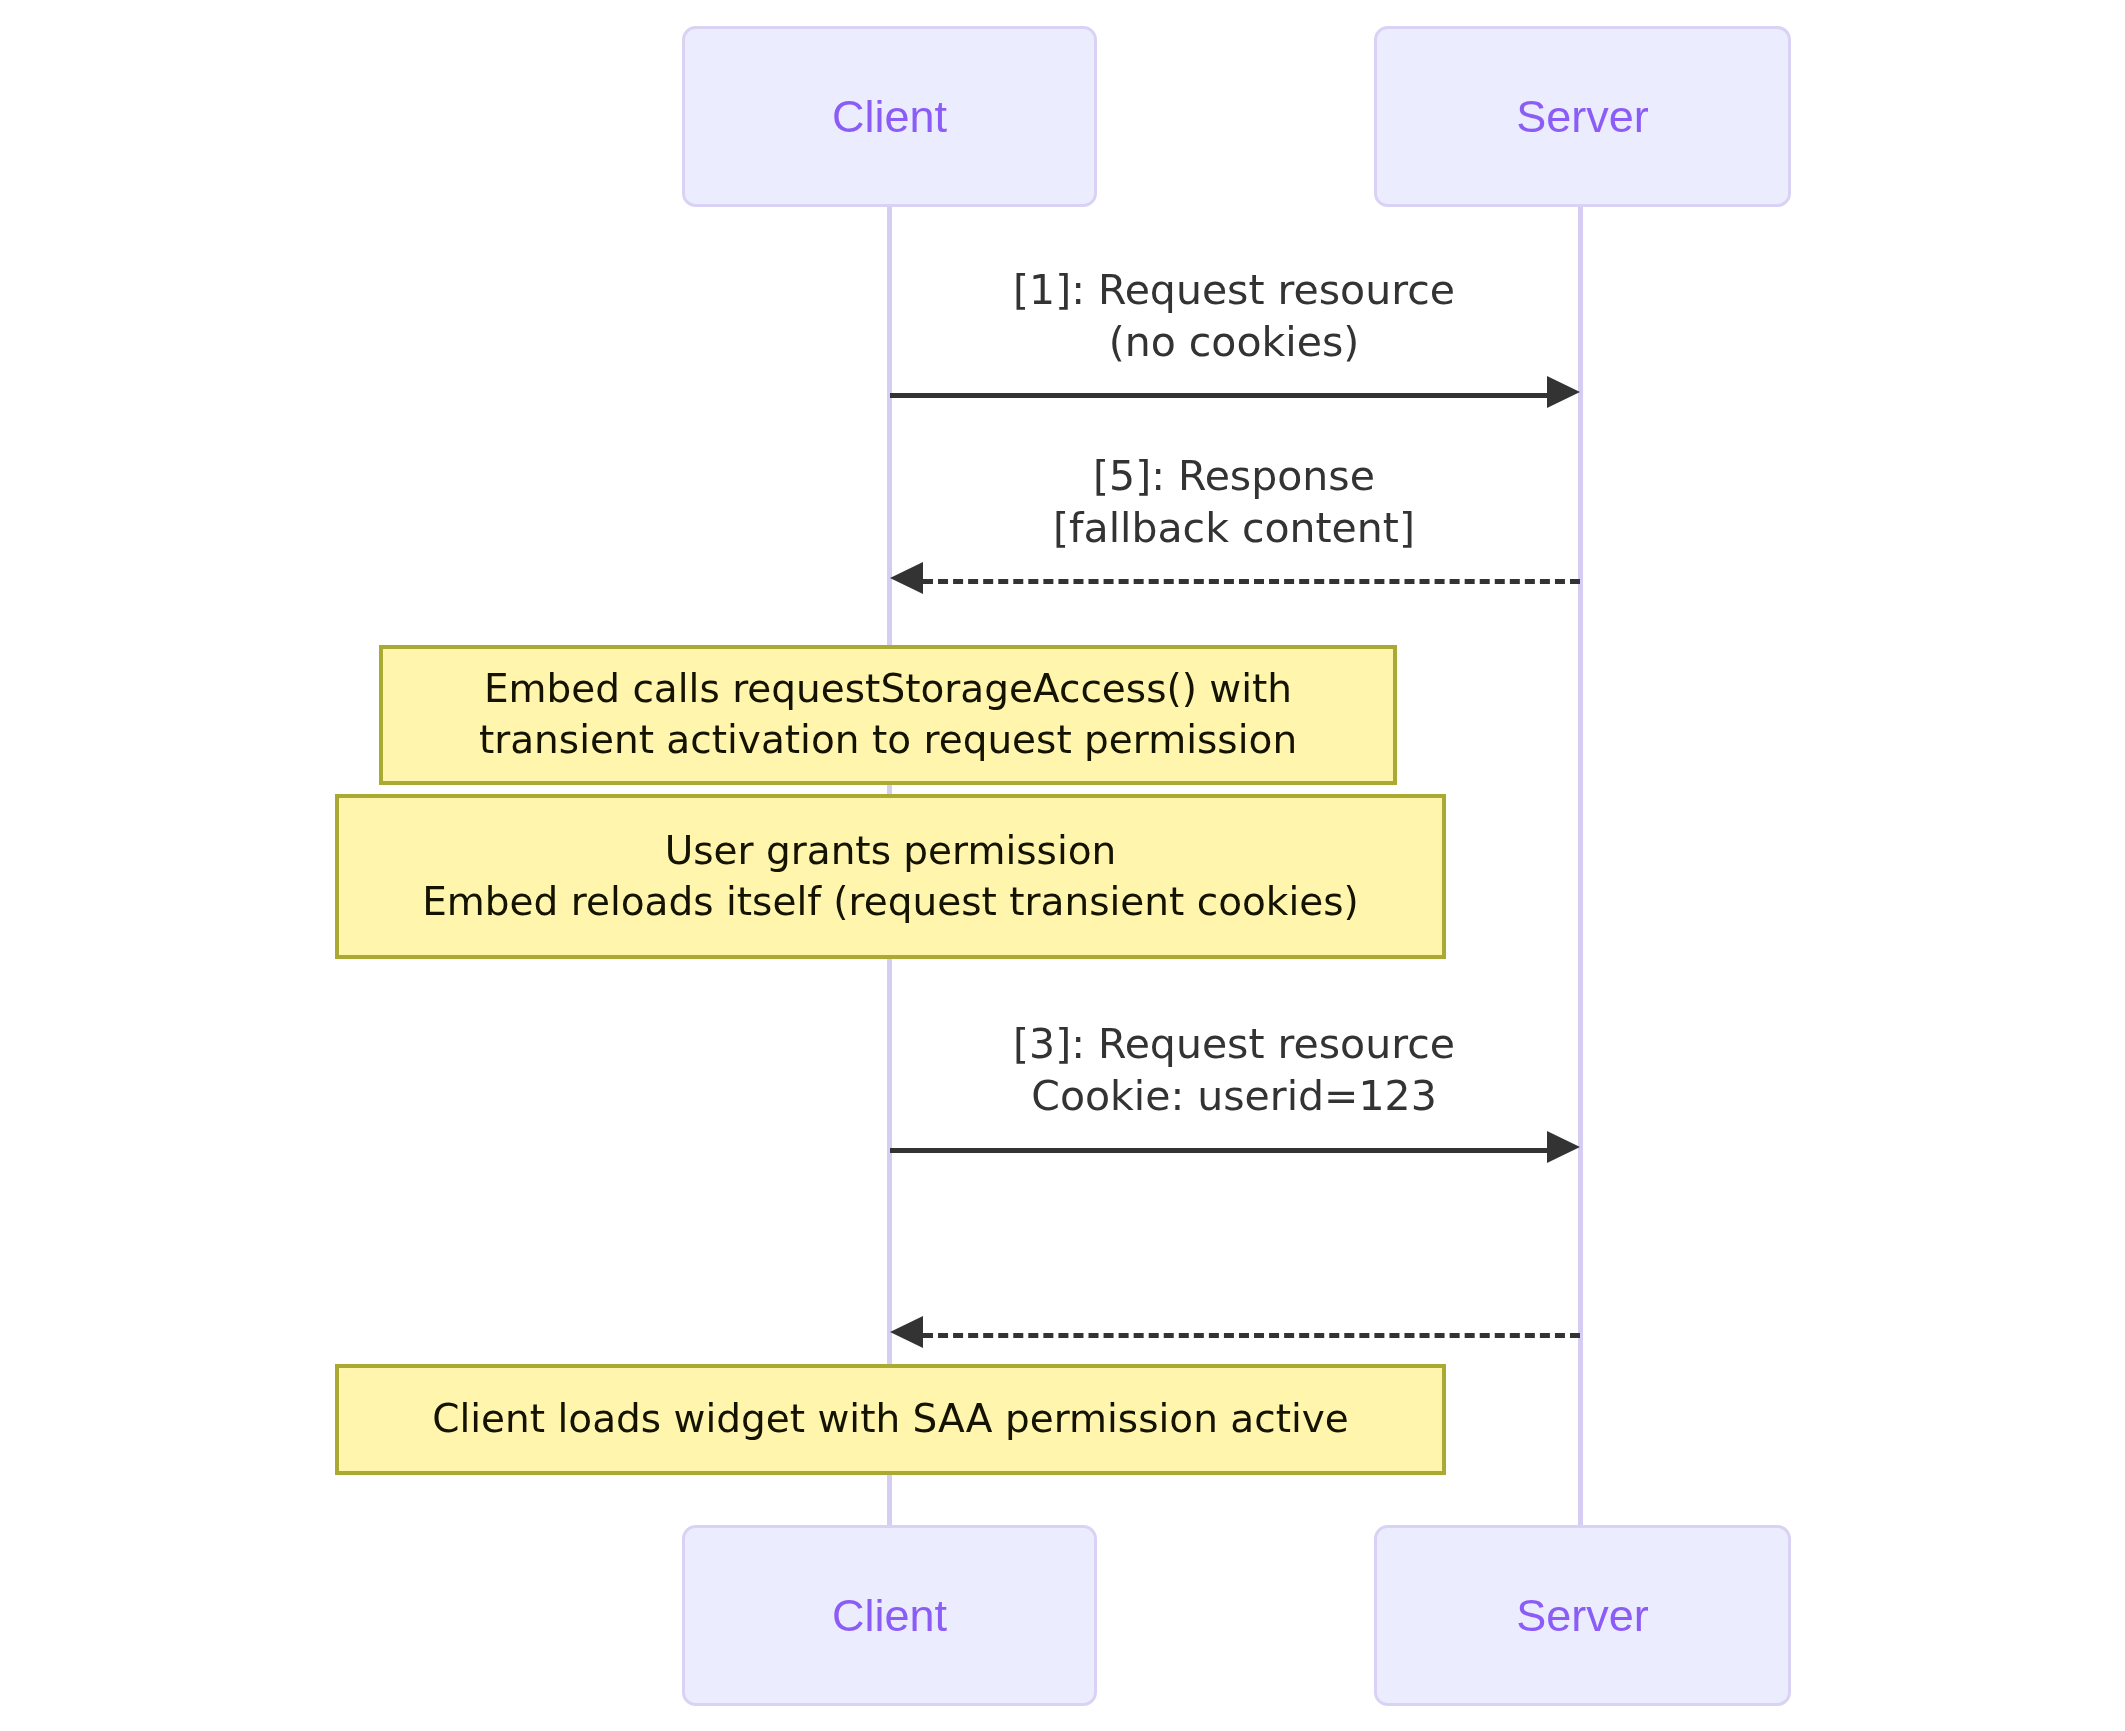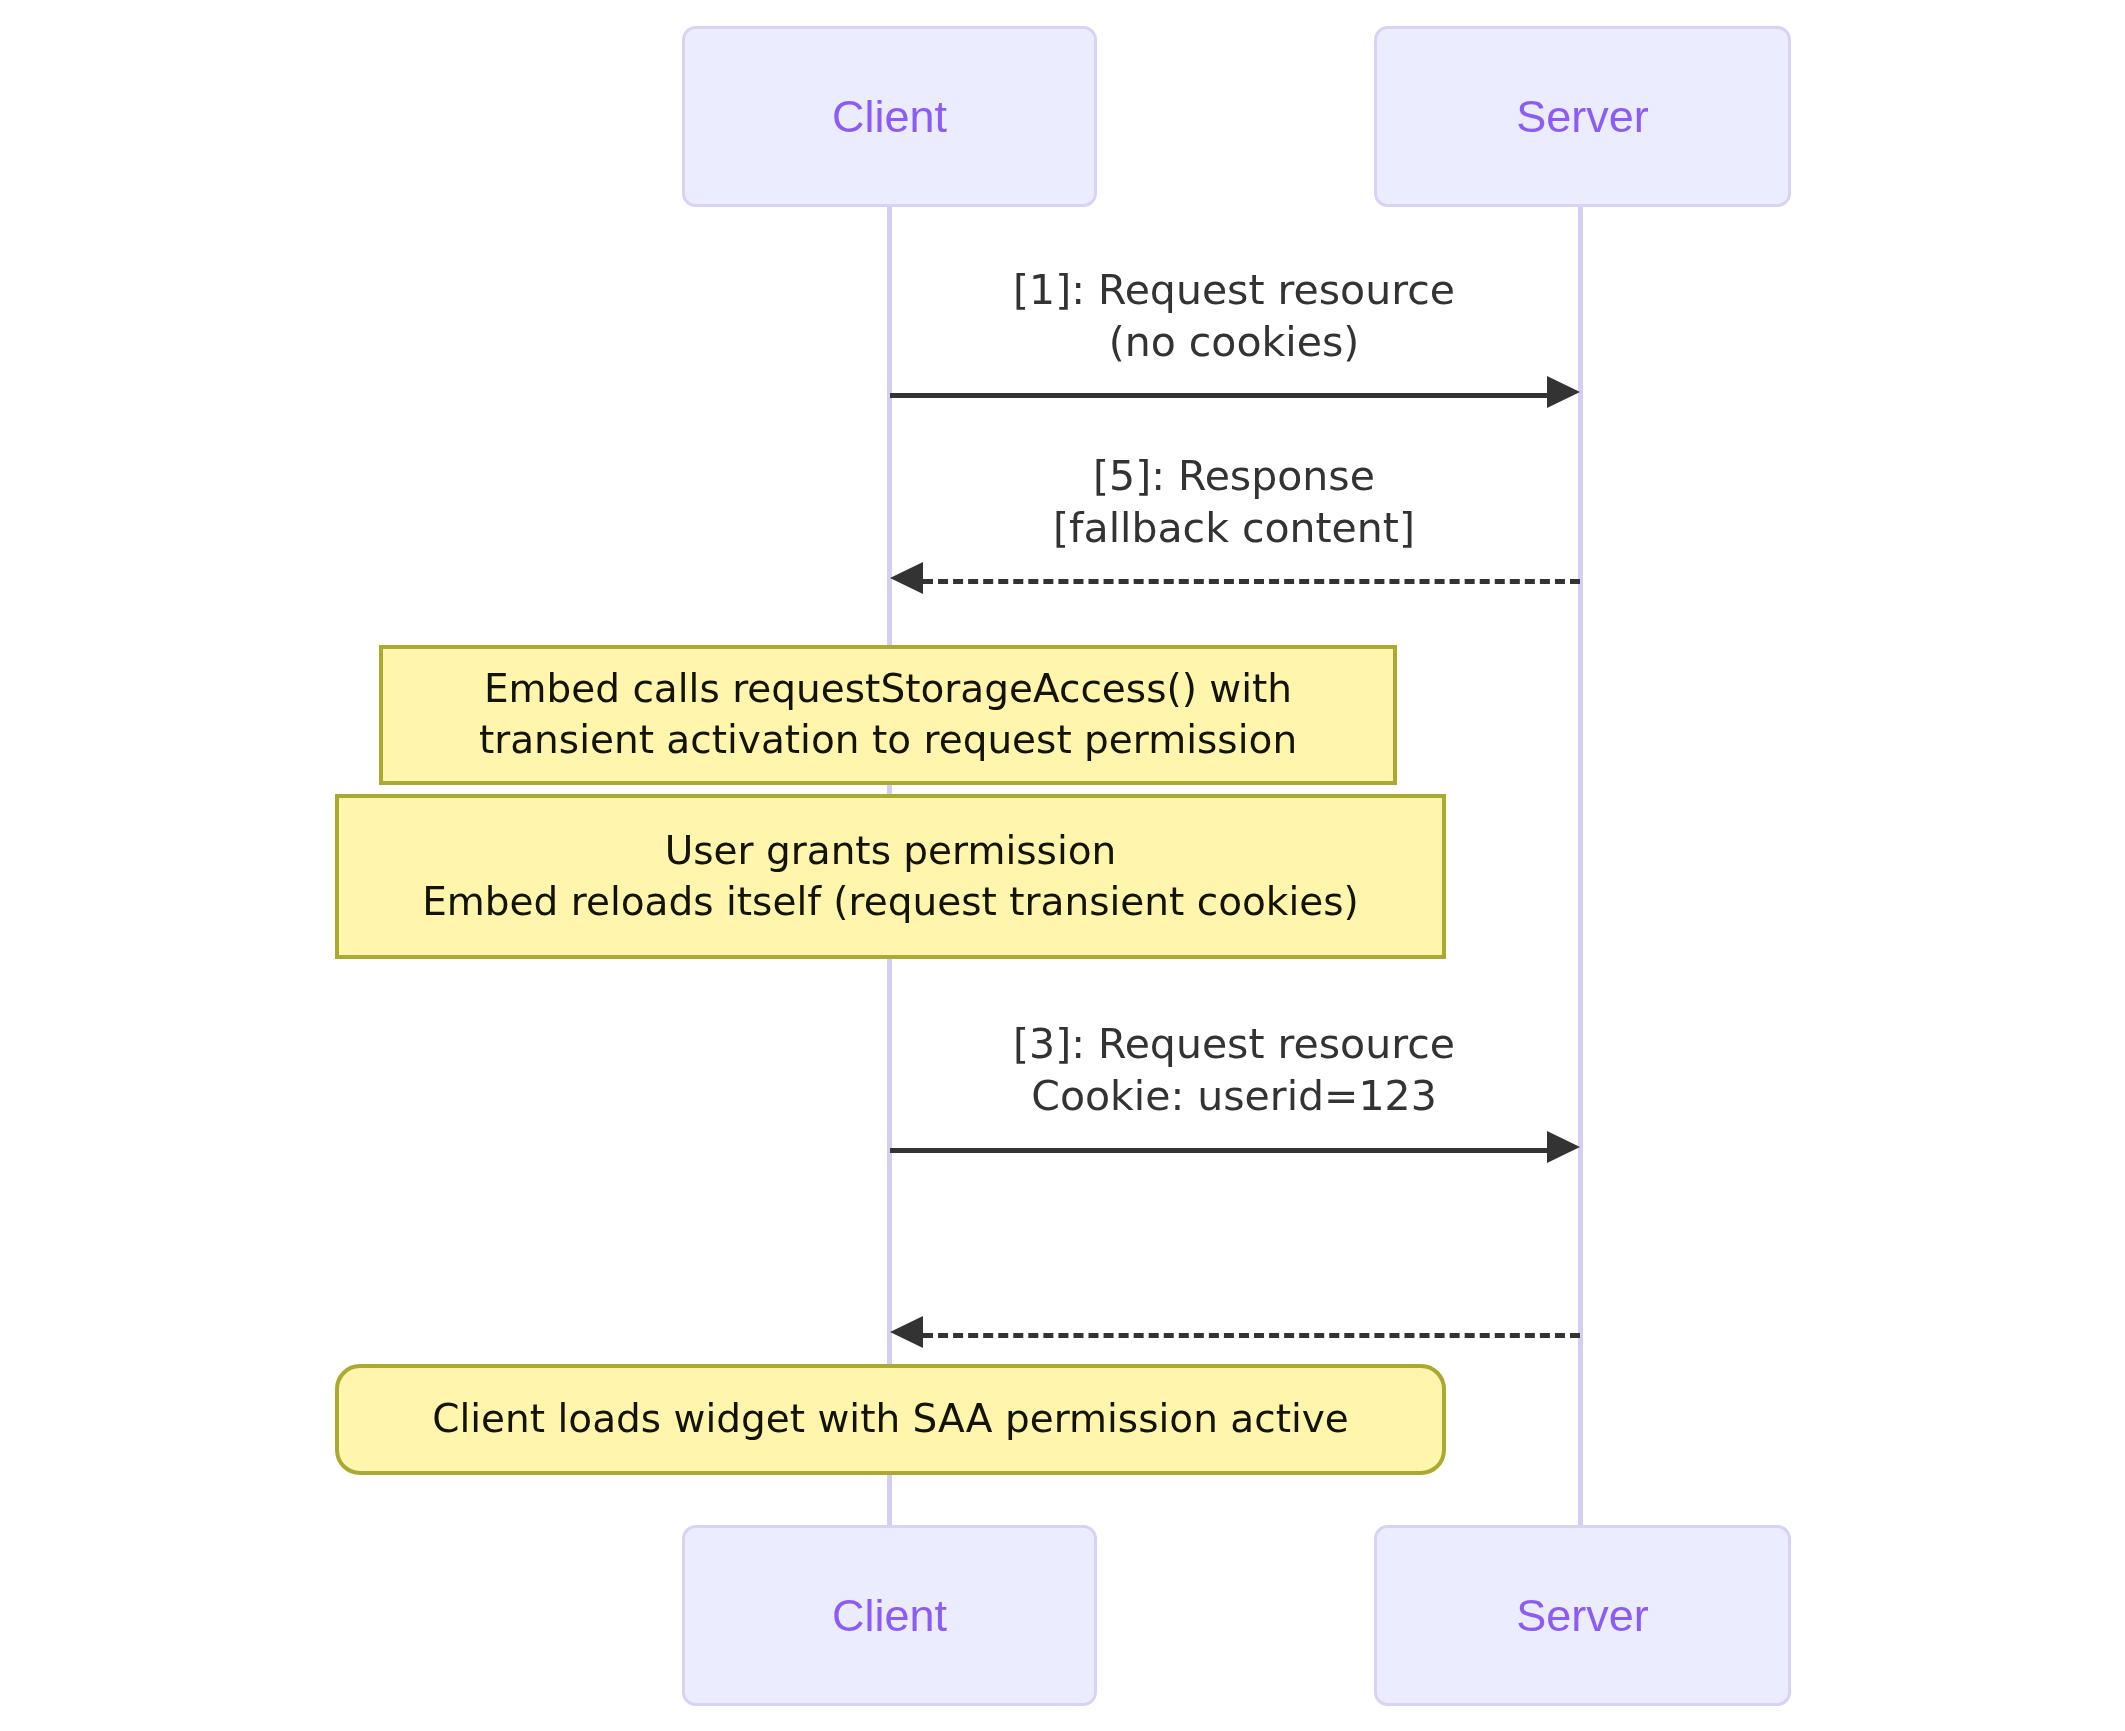--- a/index.html
+++ b/index.html
@@ -150,21 +150,21 @@
   <div class="msg" style="left:890px; top:1148px; width:691px;">
     <div class="msg-line" style="width:657px;"></div>
     <div class="arrowhead right" style="left:657px;"></div>
   </div>
 
   <div class="msg" style="left:890px; top:1333px; width:691px;">
     <div class="msg-line dashed" style="left:33px; width:657px;"></div>
     <div class="arrowhead left" style="left:0px;"></div>
   </div>
 
-  <div class="note" style="left:335px; top:1364px; width:1111px; height:111px;border-radius:25px;">
+  <div class="note" style="left:335px; top:1364px; width:1111px; height:111px;">
     <div class="note-text">Client loads widget with SAA permission active</div>
   </div>
 
   <div class="actor-box" style="left:682px; top:1525px; width:415px; height:181px;">
     <span class="actor-label">Client</span>
   </div>
   <div class="actor-box" style="left:1374px; top:1525px; width:417px; height:181px;">
     <span class="actor-label">Server</span>
   </div>
 

